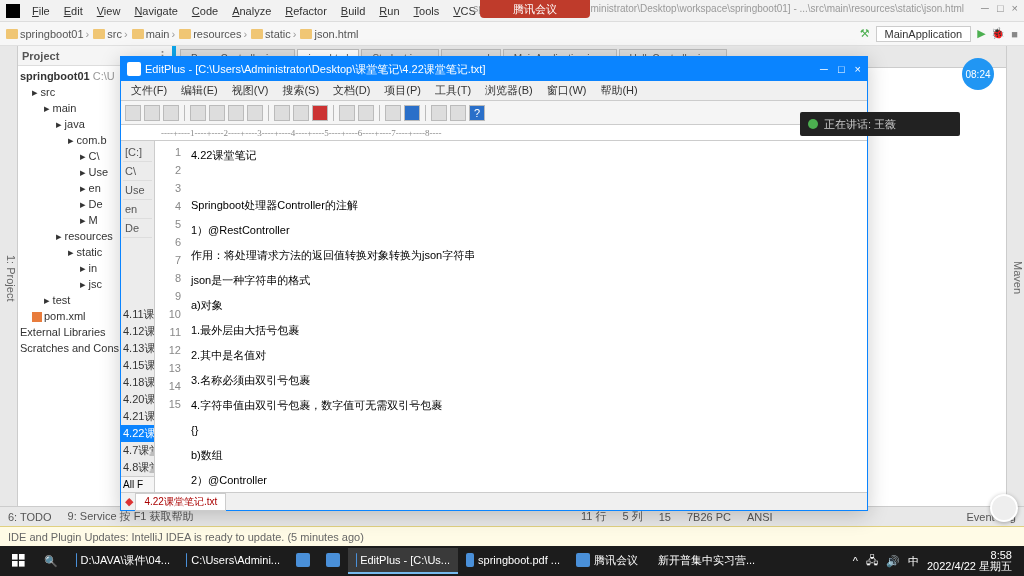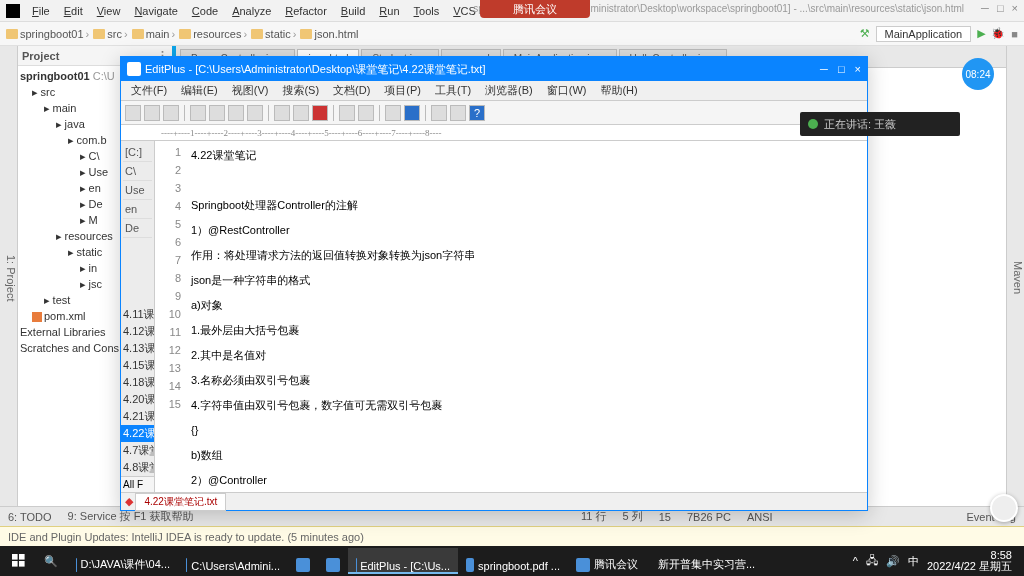--- a/index.html
+++ b/index.html
@@ -74,21 +74,21 @@
 
 
 .ide-status{height:20px;background:#e8e8e8;border-top:1px solid #ccc;display:flex;align-items:center;padding:0 8px;font-size:10px;color:#555;gap:16px}
 .ide-status .right{margin-left:auto;display:flex;gap:12px}
 .ide-notice{height:20px;background:#fffbe6;border-top:1px solid #e0d080;display:flex;align-items:center;padding:0 8px;font-size:10px;color:#666}
 .ide-notice .right{margin-left:auto;display:flex;gap:10px}
 
 
 .taskbar{position:absolute;bottom:0;left:0;right:0;height:30px;background:#1c1c1c;display:flex;align-items:center;padding:0 4px;gap:2px}
 .taskbar .start{width:30px;height:26px;display:flex;align-items:center;justify-content:center;color:#fff}
-.taskbar .task{height:26px;padding:0 8px;display:flex;align-items:flex-end;color:#fff;font-size:10px;gap:4px;border-bottom:2px solid transparent;max-width:110px;overflow:hidden;white-space:nowrap}
+.taskbar .task{height:26px;padding:0 8px;display:flex;align-items:center;color:#fff;font-size:10px;gap:4px;border-bottom:2px solid transparent;max-width:110px;overflow:hidden;white-space:nowrap}
 .taskbar .task.active{background:#3a3a3a;border-bottom-color:#76b9ed}
 .taskbar .tray{margin-left:auto;display:flex;align-items:center;gap:8px;color:#fff;font-size:9px;padding-right:8px}
 .tray-time{text-align:right;line-height:11px}
 
 
 .meeting-bar{position:absolute;top:0;left:480px;width:110px;height:18px;background:#bf3b2b;color:#fff;font-size:10px;display:flex;align-items:center;justify-content:center;border-radius:0 0 4px 4px;z-index:30}
 
 
 .speaking-toast{position:absolute;top:112px;right:64px;width:160px;height:24px;background:#222;color:#ccc;font-size:10px;display:flex;align-items:center;padding:0 8px;gap:6px;border-radius:2px;z-index:30}
 .mic-ico{width:10px;height:10px;background:#4caf50;border-radius:50%}

